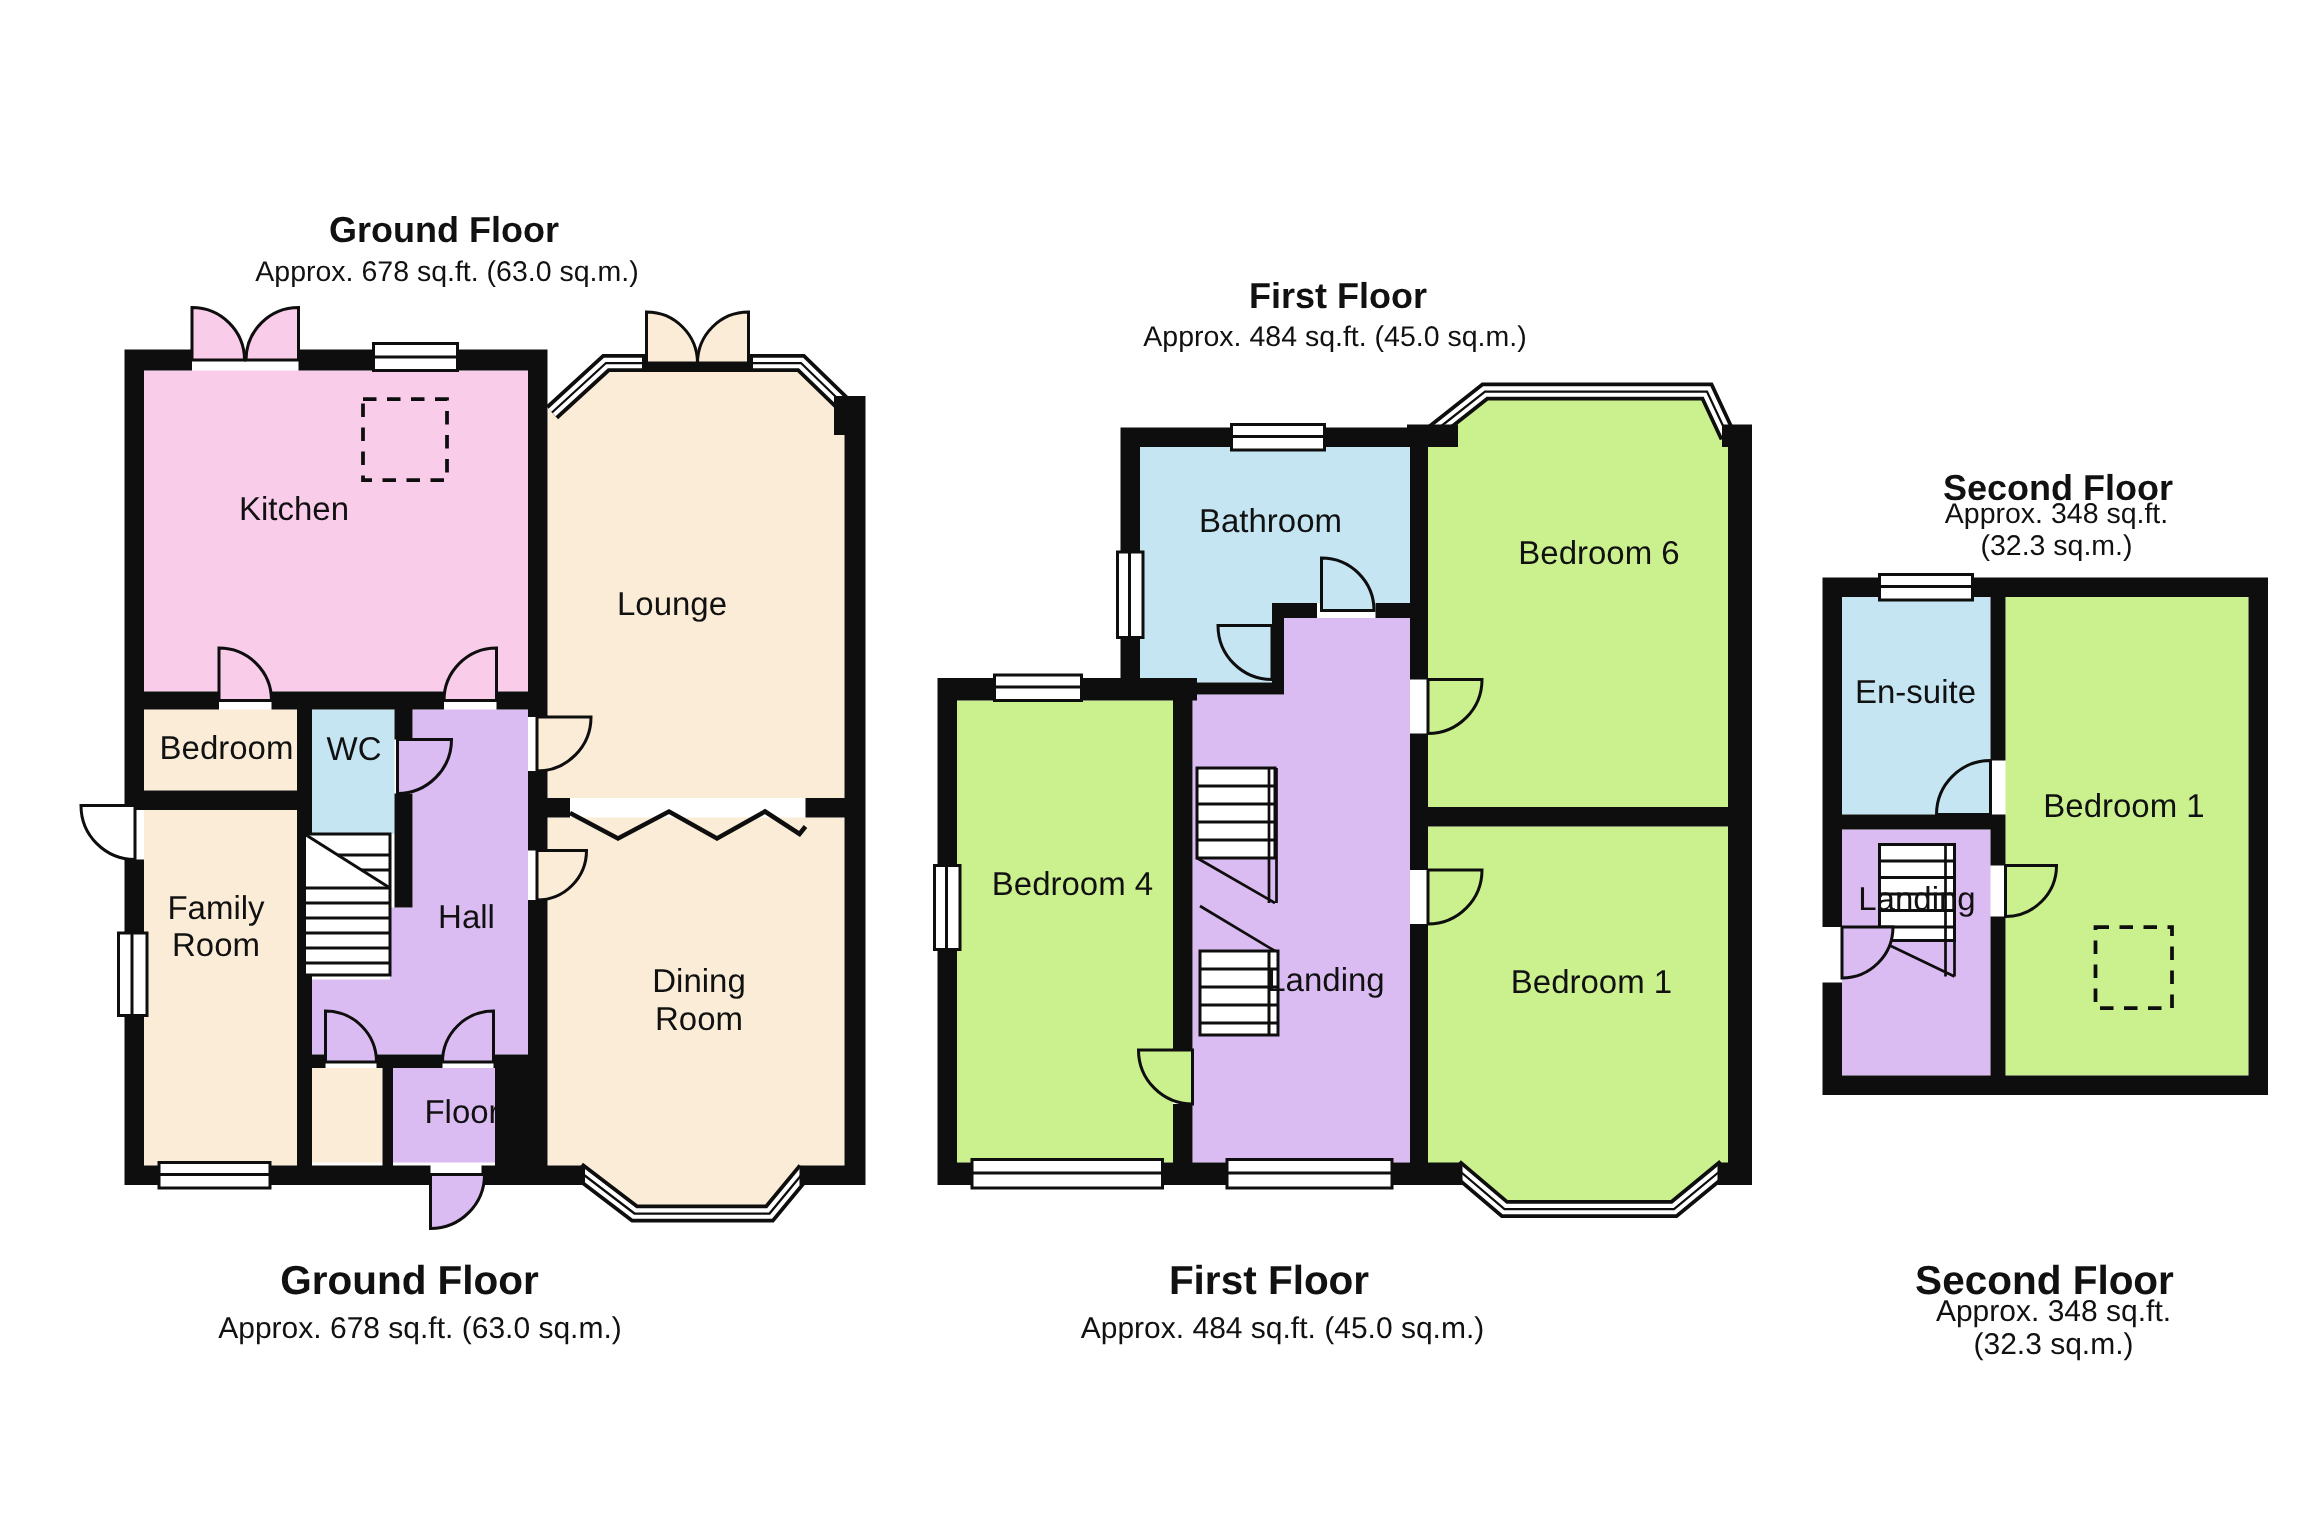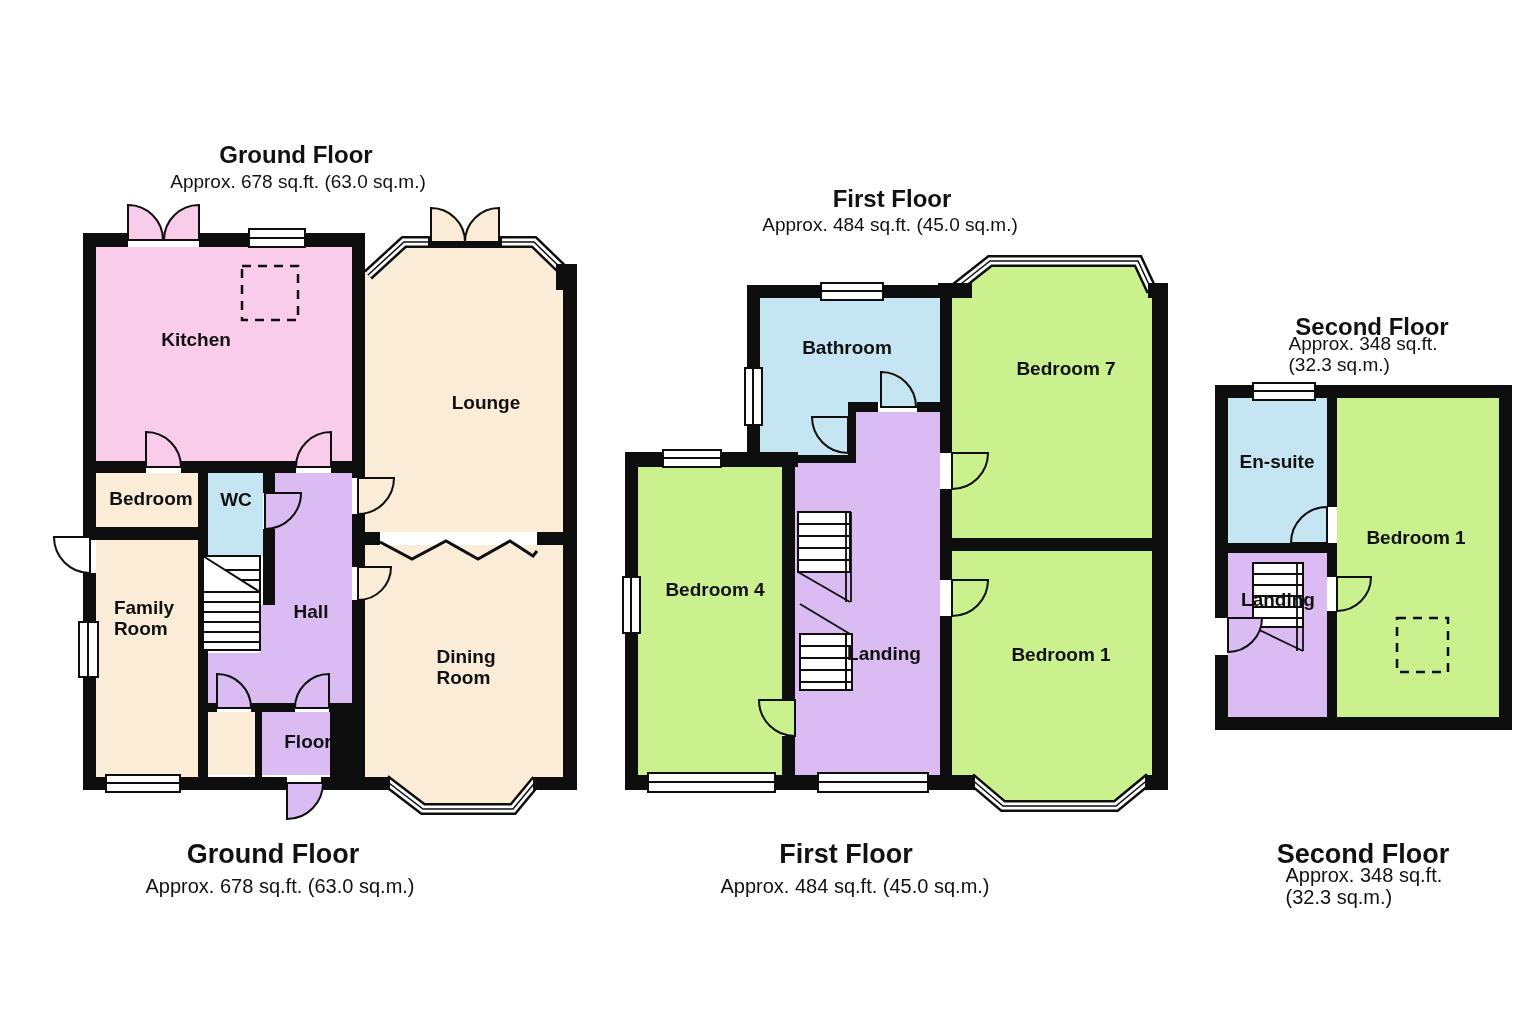--- a/index.html
+++ b/index.html
@@ -1,21 +1,21 @@
 <!DOCTYPE html>
 <html><head>
 <meta charset="utf-8">
 <style>
   html,body{margin:0;padding:0;background:#ffffff;}
   .page{position:relative;width:1536px;height:1024px;background:#ffffff;overflow:hidden;
         font-family:"Liberation Sans",sans-serif;color:#111;}
   .page svg{position:absolute;left:0;top:0;}
-  .lbl,.t1,.s1,.t2,.s2{position:absolute;transform:translate(-50%,-50%);text-align:left;
+  .lbl,.t1,.s1,.t2,.s2{position:absolute;transform:translate(-50%,-50%);text-align:center;
         white-space:pre-line;line-height:1.12;}
-  .lbl{font-weight:bold;font-size:19px;}
+  .lbl{font-weight:normal;font-size:22px;}
   .t1{font-weight:bold;font-size:24px;}
   .s1{font-size:19px;}
   .t2{font-weight:bold;font-size:27px;}
   .s2{font-size:20px;}
 </style>
 </head>
 <body>
 
 <div class="page">
 
@@ -191,32 +191,32 @@
 <div class="s1" style="left:1371px;top:354px">Approx. 348 sq.ft.  (32.3 sq.m.)</div>
 
 <div class="t2" style="left:273px;top:854px">Ground Floor</div>
 <div class="s2" style="left:280px;top:886px">Approx. 678 sq.ft.  (63.0 sq.m.)</div>
 <div class="t2" style="left:846px;top:854px">First Floor</div>
 <div class="s2" style="left:855px;top:886px">Approx. 484 sq.ft.  (45.0 sq.m.)</div>
 <div class="t2" style="left:1363px;top:854px">Second Floor</div>
 <div class="s2" style="left:1369px;top:886px">Approx. 348 sq.ft.  (32.3 sq.m.)</div>
 
 <div class="lbl" style="left:196px;top:340px">Kitchen</div>
-<div class="lbl" style="left:486px;top:403px">Lounge</div>
+<div class="lbl" style="left:448px;top:403px">Lounge</div>
 <div class="lbl" style="left:151px;top:499px">Bedroom</div>
 <div class="lbl" style="left:236px;top:500px">WC</div>
 <div class="lbl" style="left:311px;top:612px">Hall</div>
 <div class="lbl" style="left:144px;top:618px">Family
 Room</div>
 <div class="lbl" style="left:466px;top:667px">Dining
 Room</div>
 <div class="lbl" style="left:308px;top:742px">Floor</div>
 
 <div class="lbl" style="left:847px;top:348px">Bathroom</div>
-<div class="lbl" style="left:1066px;top:369px">Bedroom 7</div>
+<div class="lbl" style="left:1066px;top:369px">Bedroom 6</div>
 <div class="lbl" style="left:715px;top:590px">Bedroom 4</div>
 <div class="lbl" style="left:884px;top:654px">Landing</div>
 <div class="lbl" style="left:1061px;top:655px">Bedroom 1</div>
 
 <div class="lbl" style="left:1277px;top:462px">En-suite</div>
 <div class="lbl" style="left:1416px;top:538px">Bedroom 1</div>
 <div class="lbl" style="left:1278px;top:600px">Landing</div>
 
 </div>
 

